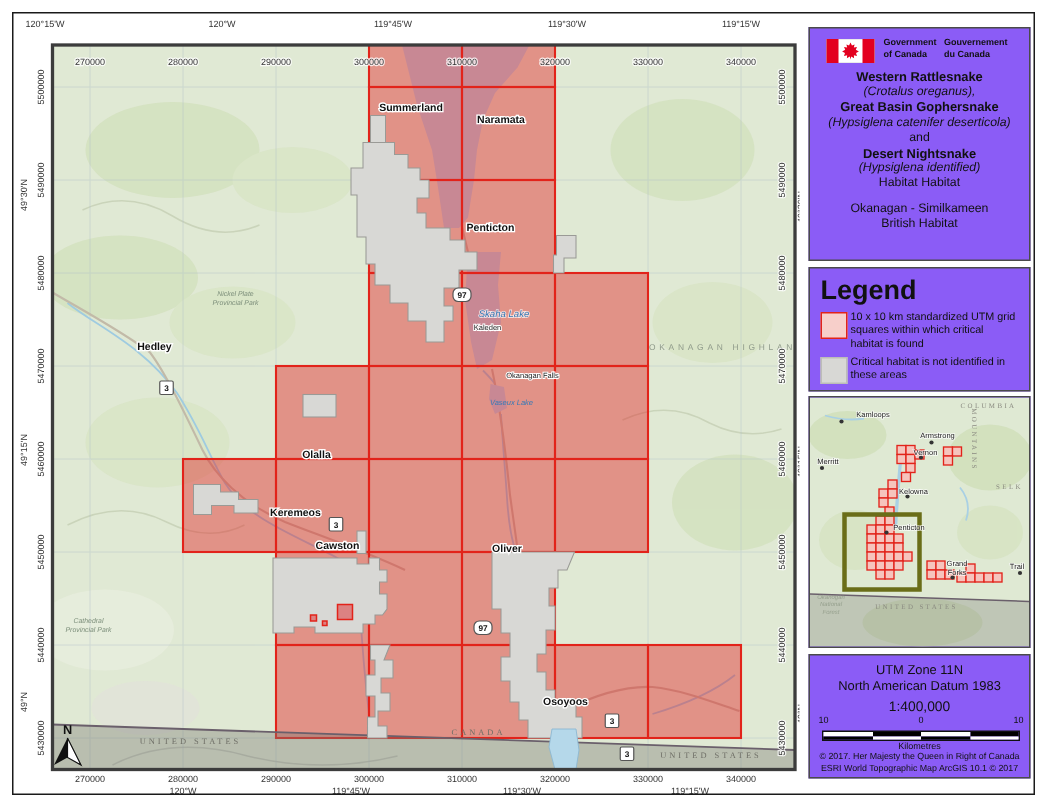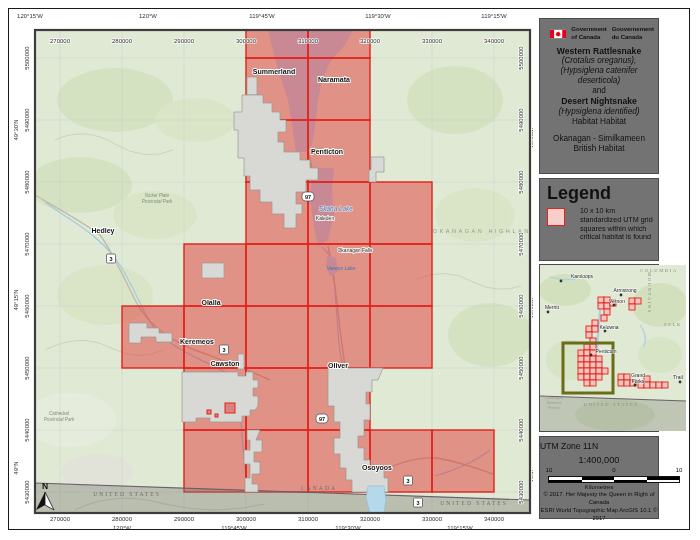--- a/index.html
+++ b/index.html
@@ -1,37 +1,37 @@
 <!DOCTYPE html>
 <html><head>
 <meta charset="utf-8">
 <style>
   html,body{margin:0;padding:0;background:#cfcfcf;font-family:"Liberation Sans",sans-serif;}
   #page{position:relative;width:700px;height:540px;background:#fff;overflow:hidden;}
   #page-border{position:absolute;left:8px;top:8px;width:682px;height:522px;border:1.5px solid #1a1a1a;box-sizing:border-box;pointer-events:none;}
   #map-svg{position:absolute;left:8px;top:8px;}
-  .panel{position:absolute;left:539px;width:120px;background:#737373;border:1px solid #4a4a4a;box-sizing:border-box;}
+  .panel{position:absolute;left:539px;width:148px;background:#8b5cf6;border:1px solid #4a4a4a;box-sizing:border-box;}
   #title-box{top:18px;height:156px;}
   #legend-box{top:178px;height:83px;}
   #inset-box{top:264px;height:168px;padding:0;}
   #utm-box{top:436px;height:83px;}
   .gov-row{display:flex;align-items:flex-start;gap:5px;margin:7px 4px 4px 10px;}
   .gov-col{font-size:6px;font-weight:bold;line-height:1.25;color:#111;}
   .title-lines{text-align:center;color:#111;margin-top:3px;}
   .t-b{font-size:8.6px;font-weight:bold;line-height:1.22;}
   .t-i{font-size:8.2px;font-style:italic;line-height:1.22;}
   .t-n{font-size:8.2px;line-height:1.22;}
   .t-gap{height:7px;}
   .legend-head{font-size:18px;font-weight:bold;color:#111;margin:4px 0 3px 7px;}
-  .legend-item{display:flex;gap:15px;margin:0 4px 4px 7px;align-items:flex-start;}
+  .legend-item{display:flex;gap:2px;margin:0 4px 4px 7px;align-items:flex-start;}
   .swatch{width:16px;height:16px;flex:0 0 16px;margin-top:1px;}
   .swatch.red{background:#f7cfca;border:1.6px solid #e2231a;}
   .swatch.gray{background:#d8d8d5;border:1px solid #bdbdb8;}
   .legend-text{font-size:7.2px;line-height:1.22;color:#111;width:110px;}
-  .utm-line{font-size:8.6px;color:#111;line-height:1.3;}
+  .utm-line{font-size:8.6px;text-align:center;color:#111;line-height:1.3;}
   .utm-scale{font-size:9.2px;text-align:center;color:#111;margin-top:3px;}
   .sb-wrap{position:relative;height:22px;margin-top:2px;}
   .sb-num{position:absolute;top:0;font-size:6px;color:#111;transform:translateX(-50%);}
   .sb-bar{position:absolute;left:8px;top:9px;width:132px;height:7px;border:1px solid #111;box-sizing:border-box;}
   .sb-cell{position:absolute;width:32.5px;height:2.5px;}
   .sb-unit{position:absolute;top:17px;left:0;right:0;text-align:center;font-size:6px;color:#111;}
   .copyright{font-size:5.9px;color:#111;text-align:center;line-height:1.35;margin-top:2px;}
   text{font-family:"Liberation Sans",sans-serif;}
   .coord{font-size:6px;fill:#333;}
   .coord-in{font-size:6px;fill:#333;paint-order:stroke;stroke:#ffffffcc;stroke-width:1.6px;}
@@ -303,36 +303,41 @@
       <div>of Canada</div>
     </div>
     <div class="gov-col">
       <div>Gouvernement</div>
       <div>du Canada</div>
     </div>
   </div>
   <div class="title-lines">
     <div class="t-b">Western Rattlesnake</div>
     <div class="t-i">(Crotalus oreganus),</div>
+    <div class="t-b">Great Basin Gophersnake</div>
     <div class="t-i">(Hypsiglena catenifer deserticola)</div>
     <div class="t-n">and</div>
     <div class="t-b">Desert Nightsnake</div>
     <div class="t-i">(Hypsiglena identified)</div>
     <div class="t-n">Habitat Habitat</div>
     <div class="t-gap"></div>
     <div class="t-n">Okanagan - Similkameen</div>
     <div class="t-n">British Habitat</div>
   </div>
 </div>
 
 <div class="panel" id="legend-box">
   <div class="legend-head">Legend</div>
   <div class="legend-item">
     <div class="swatch red"></div>
     <div class="legend-text">10 x 10 km standardized UTM grid squares within which critical habitat is found</div>
+  </div>
+  <div class="legend-item">
+    <div class="swatch gray"></div>
+    <div class="legend-text">Critical habitat is not identified in these areas</div>
   </div>
 </div>
 
 <div class="panel" id="inset-box">
   <svg width="146" height="166" viewBox="0 0 146 166">
     <rect x="0" y="0" width="146" height="166" fill="#dfe9d3"></rect>
     <g opacity="0.8">
       <ellipse cx="25" cy="25" rx="26" ry="16" fill="#d0dfba"></ellipse>
       <ellipse cx="120" cy="40" rx="28" ry="22" fill="#d0dfba"></ellipse>
       <ellipse cx="30" cy="95" rx="24" ry="20" fill="#d6e3c2"></ellipse>
@@ -430,20 +435,21 @@
       <text x="14" y="134" class="inset-park">Okanogan</text>
       <text x="14" y="139" class="inset-park">National</text>
       <text x="14" y="144" class="inset-park">Forest</text>
     </g>
   </svg>
 </div>
 
 <div class="panel" id="utm-box">
   <div style="height:4px"></div>
   <div class="utm-line">UTM Zone 11N</div>
+  <div class="utm-line">North American Datum 1983</div>
   <div class="utm-scale">1:400,000</div>
   <div class="sb-wrap">
     <span class="sb-num" style="left:9px">10</span>
     <span class="sb-num" style="left:74px">0</span>
     <span class="sb-num" style="left:139px">10</span>
     <div class="sb-bar">
       <div class="sb-cell" style="left:0;top:0;background:#fff"></div>
       <div class="sb-cell" style="left:32.5px;top:0;background:#000"></div>
       <div class="sb-cell" style="left:65px;top:0;background:#fff"></div>
       <div class="sb-cell" style="left:97.5px;top:0;background:#000"></div>

